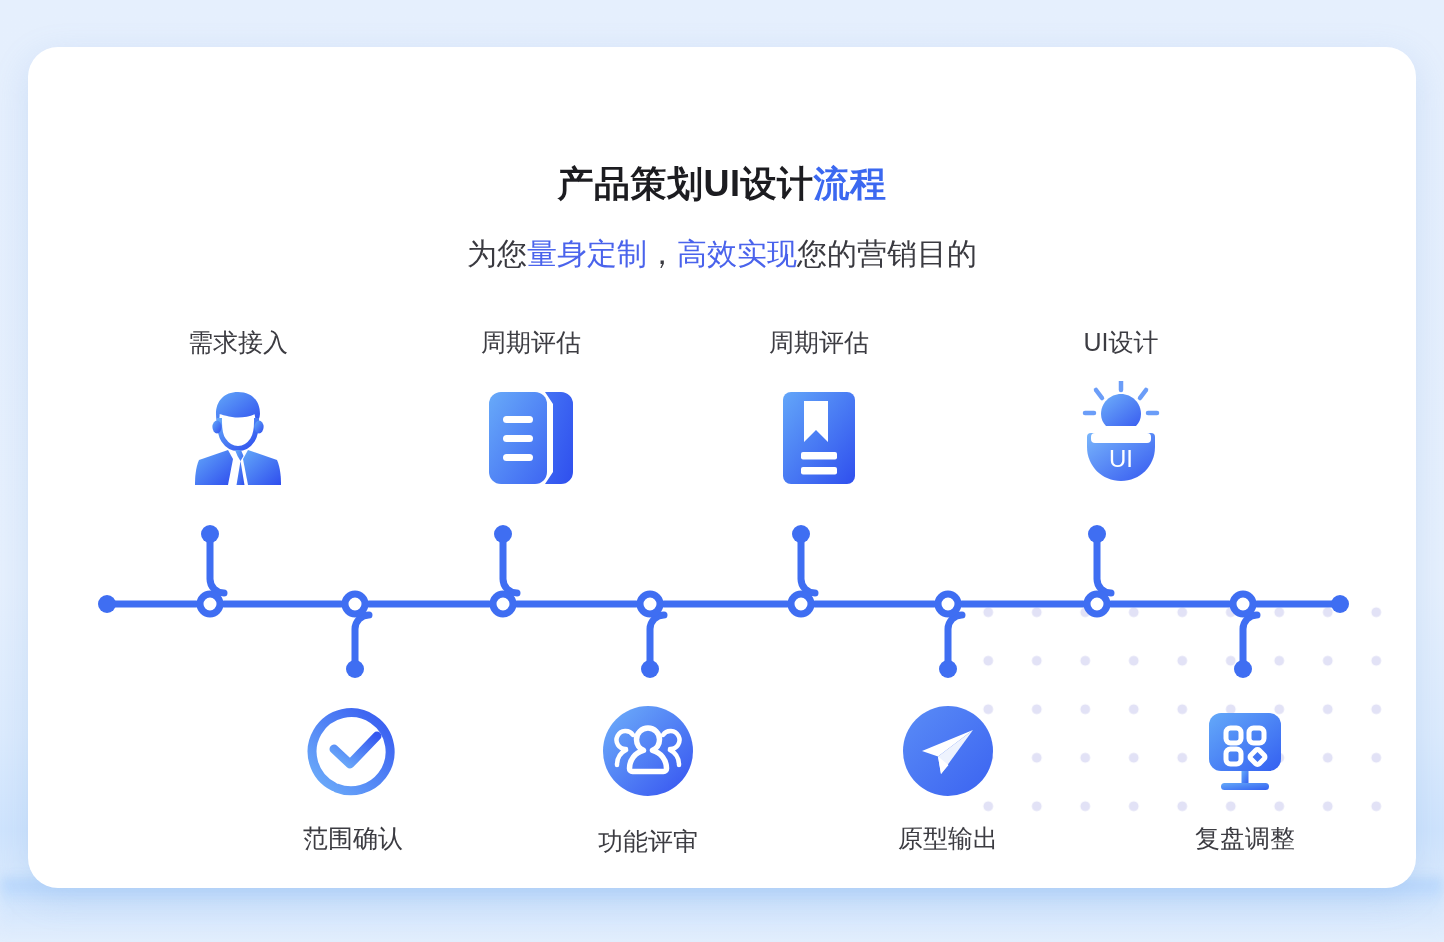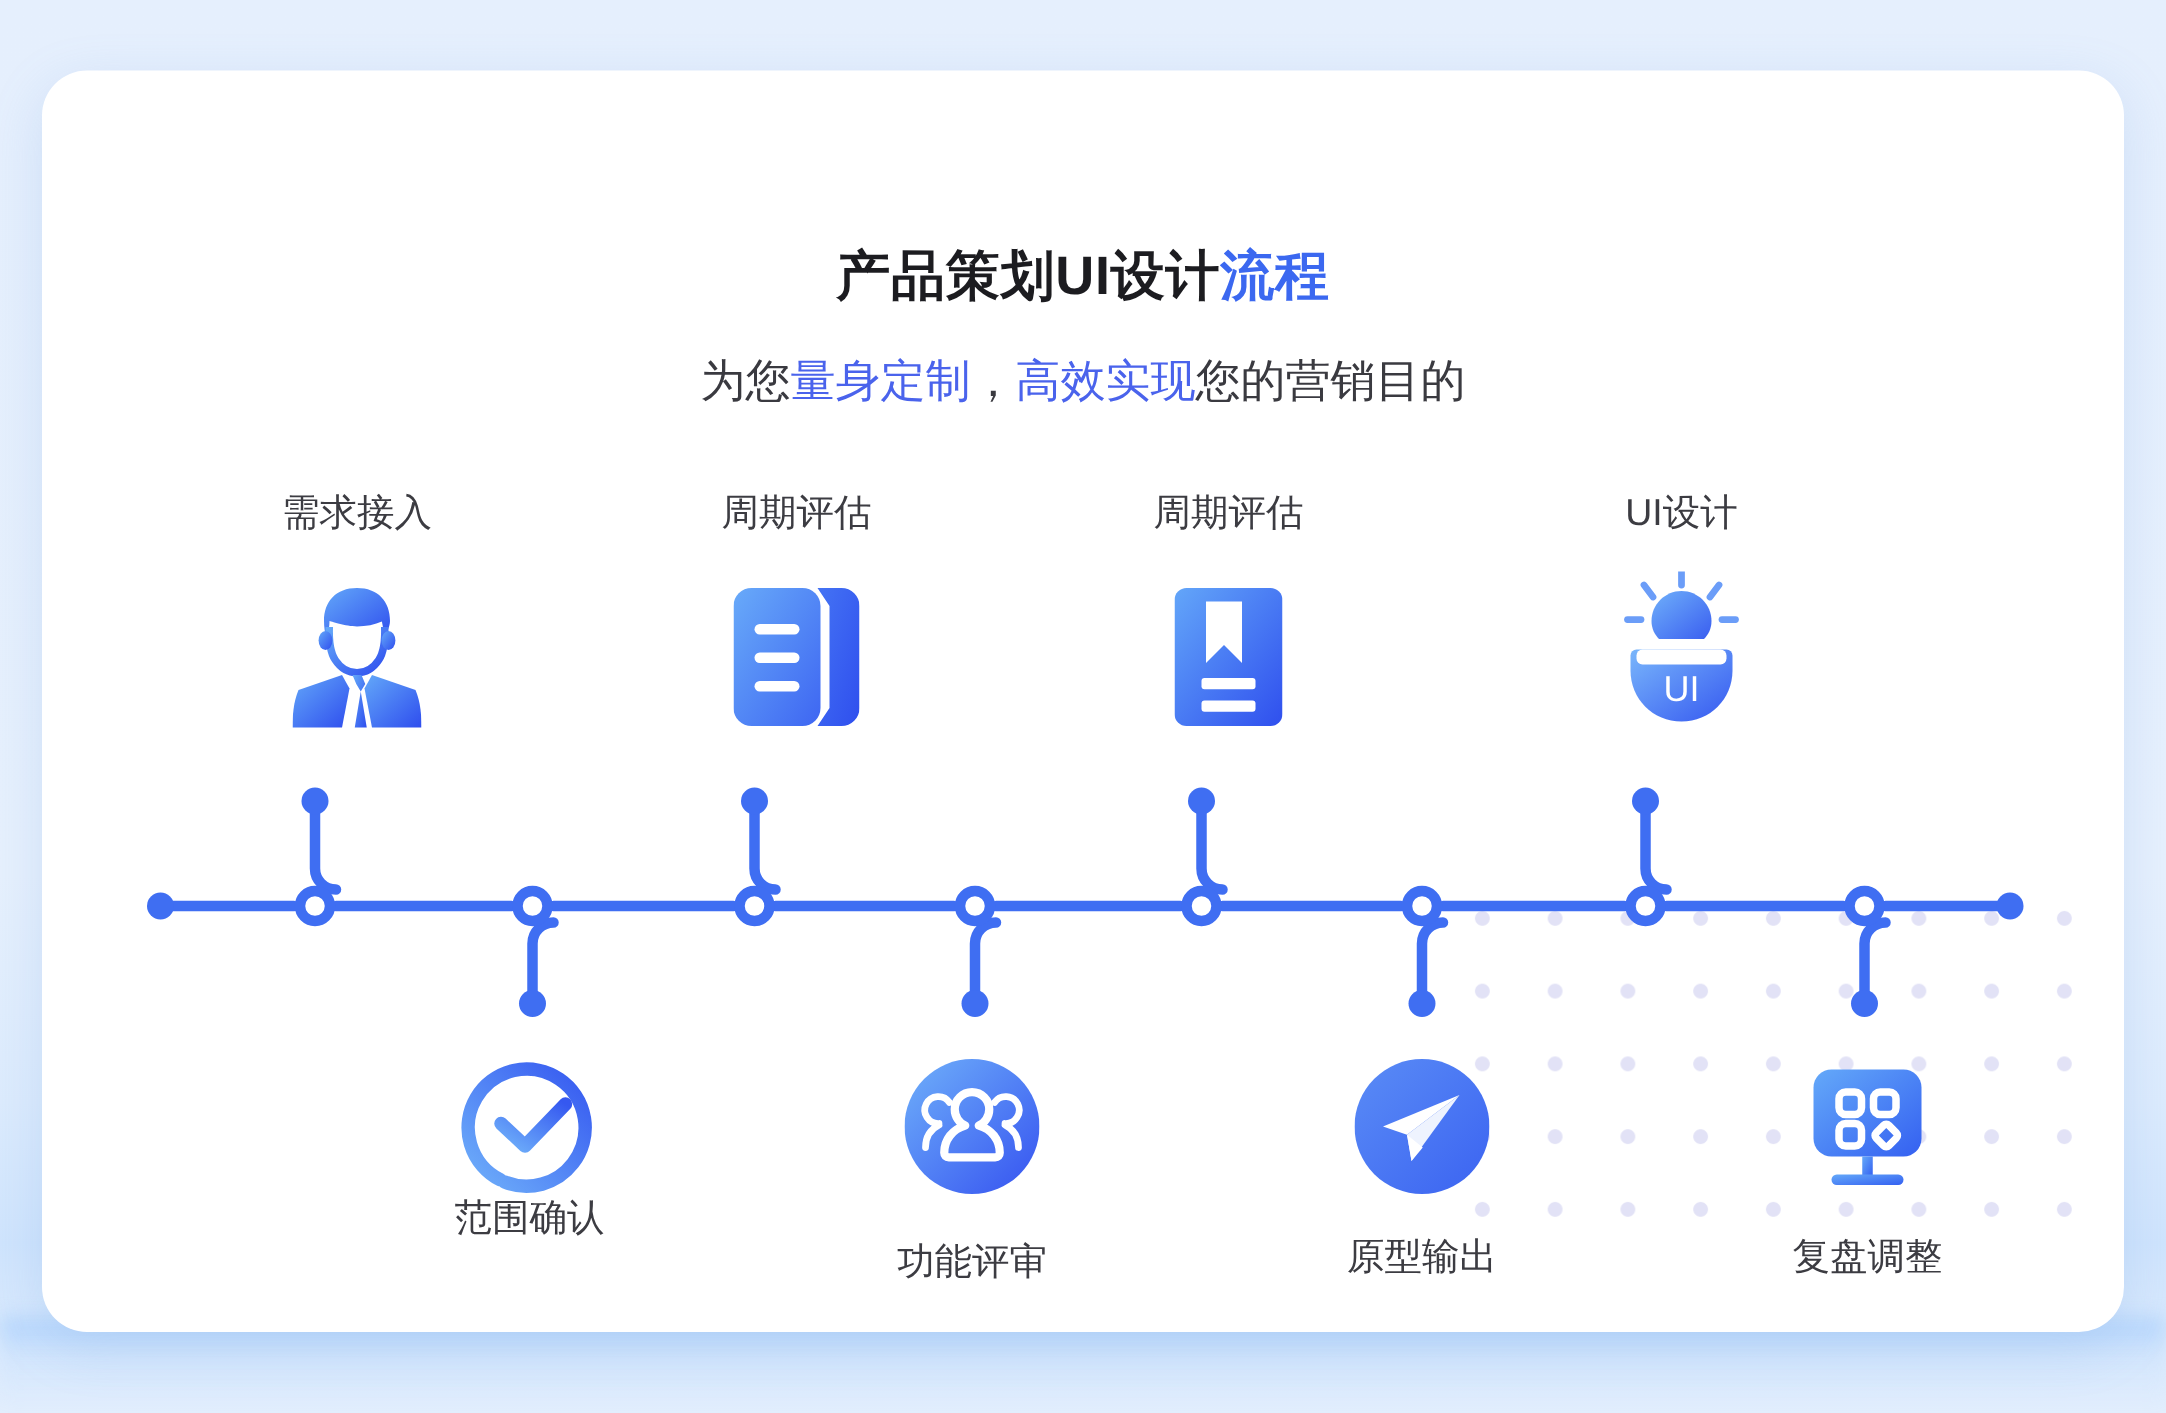--- a/index.html
+++ b/index.html
@@ -239,21 +239,21 @@
         <defs>
           <linearGradient id="gChk" x1="0" y1="1" x2="1" y2="0">
             <stop offset="0" stop-color="#6fb0fa"></stop>
               <stop offset="1" stop-color="#3558f0"></stop>
           </linearGradient>
         </defs>
         <path fill="none" stroke="url(#gChk)" stroke-width="9" stroke-linecap="round" d="M26.5 81.5A39 39 0 1 1 75 70.5 39 39 0 0 1 29.5 83"></path>
         <path fill="none" stroke="url(#gChk)" stroke-width="9" stroke-linecap="round" stroke-linejoin="round" d="M27 44 L43 59 L70 31"></path>
       </svg>
     </div>
-    <div class="step-label" style="">范围确认</div>
+    <div class="step-label" style="margin-top:26px;">范围确认</div>
   </div>
 
   <div class="step bot-step" style="left:470px;top:655px;width:300px;">
     <div class="icon-box" style="height:98px;">
       <svg width="90" height="90" viewBox="0 0 90 90">
         <defs>
           <linearGradient id="gGrp" x1="0" y1="0" x2="1" y2="1">
             <stop offset="0" stop-color="#6fb0fa"></stop>
               <stop offset="1" stop-color="#3552f0"></stop>
           </linearGradient>

